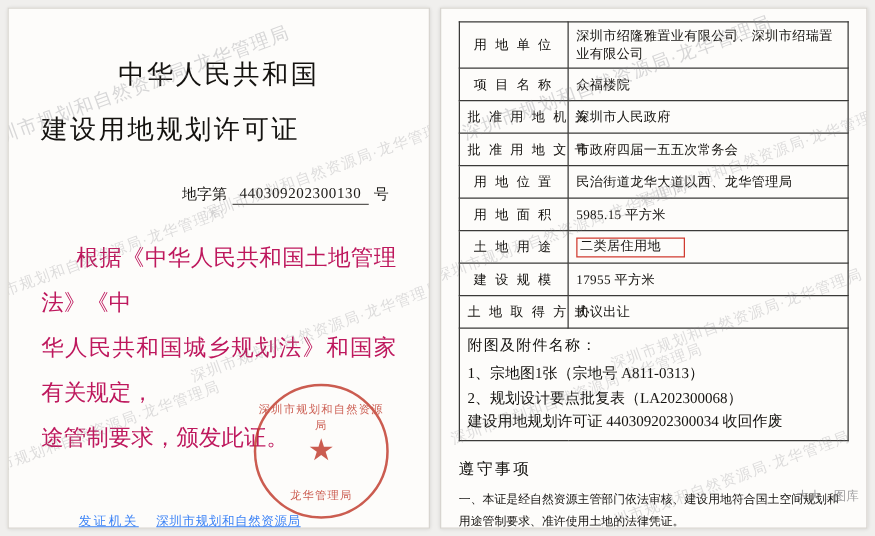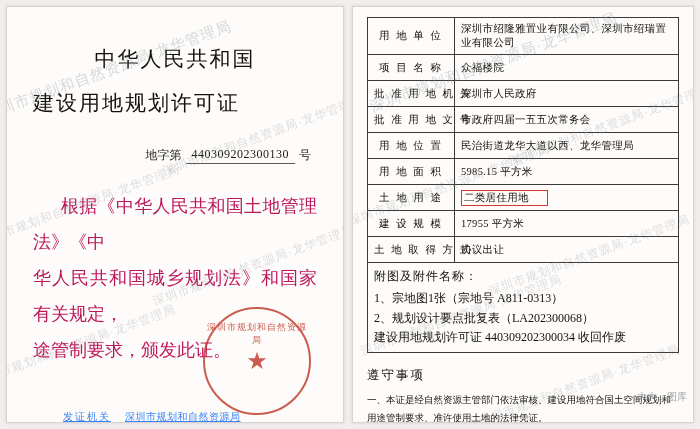--- a/index.html
+++ b/index.html
@@ -286,20 +286,21 @@
       <div class="issuer-row">
         <span class="issuer-label">发证机关</span>
         <span class="issuer-name">深圳市规划和自然资源局</span>
       </div>
 
     </div>
 
     <div class="seal">
       <div class="seal-text-top">深圳市规划和自然资源局</div>
       <div class="star">★</div>
+      <div class="seal-text-bottom">龙华管理局</div>
     </div>
   </div>
 
   <div class="sheet sheet-right">
 
     <div class="wm-layer">
       <div class="wm" style="left:10px; top:46px;">深圳市规划和自然资源局·龙华管理局</div>
       <div class="wm small" style="left:-10px; top:170px;">深圳市规划和自然资源局·龙华管理局</div>
       <div class="wm small" style="left:2px; top:300px;">深圳市规划和自然资源局·龙华管理局</div>
       <div class="wm small" style="left:150px; top:110px;">深圳市规划和自然资源局·龙华管理局</div>

